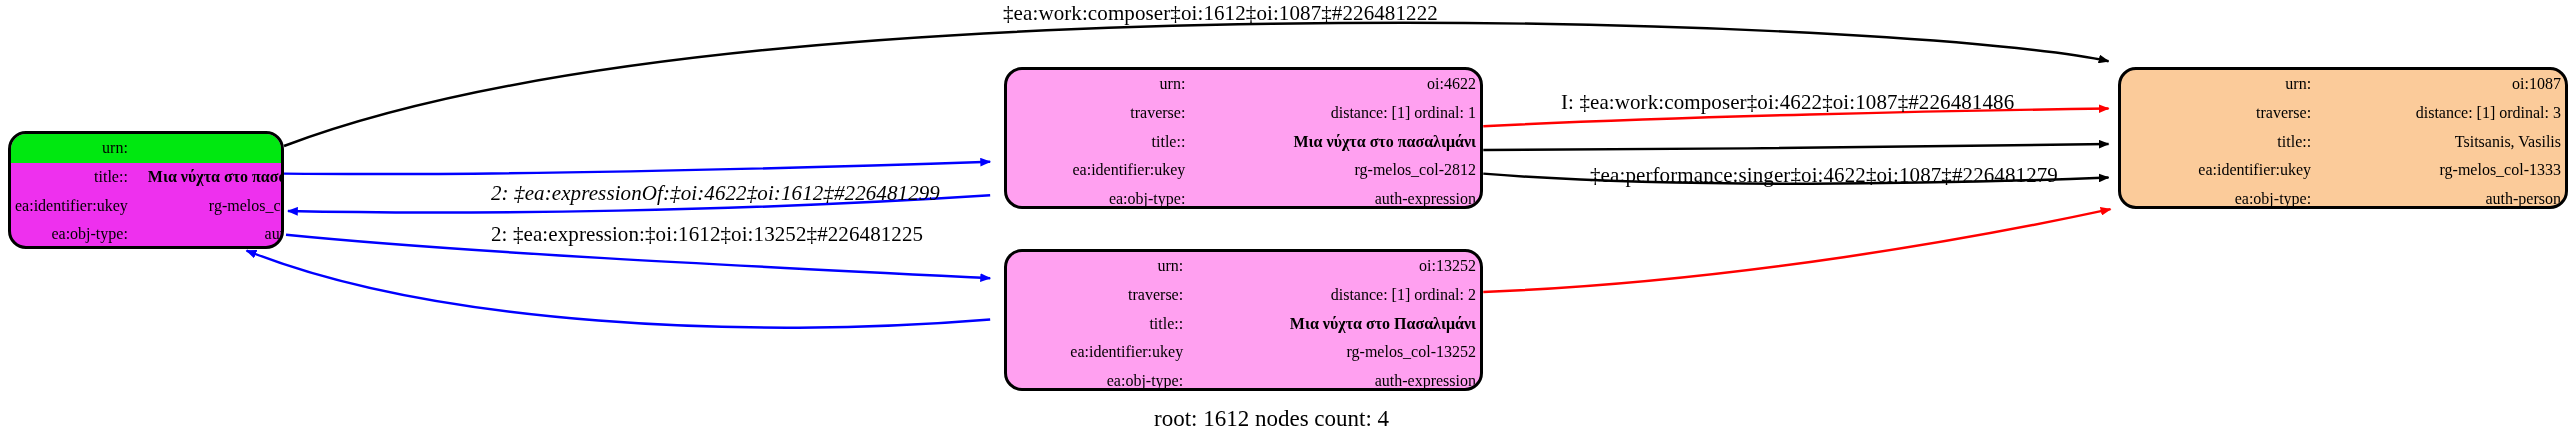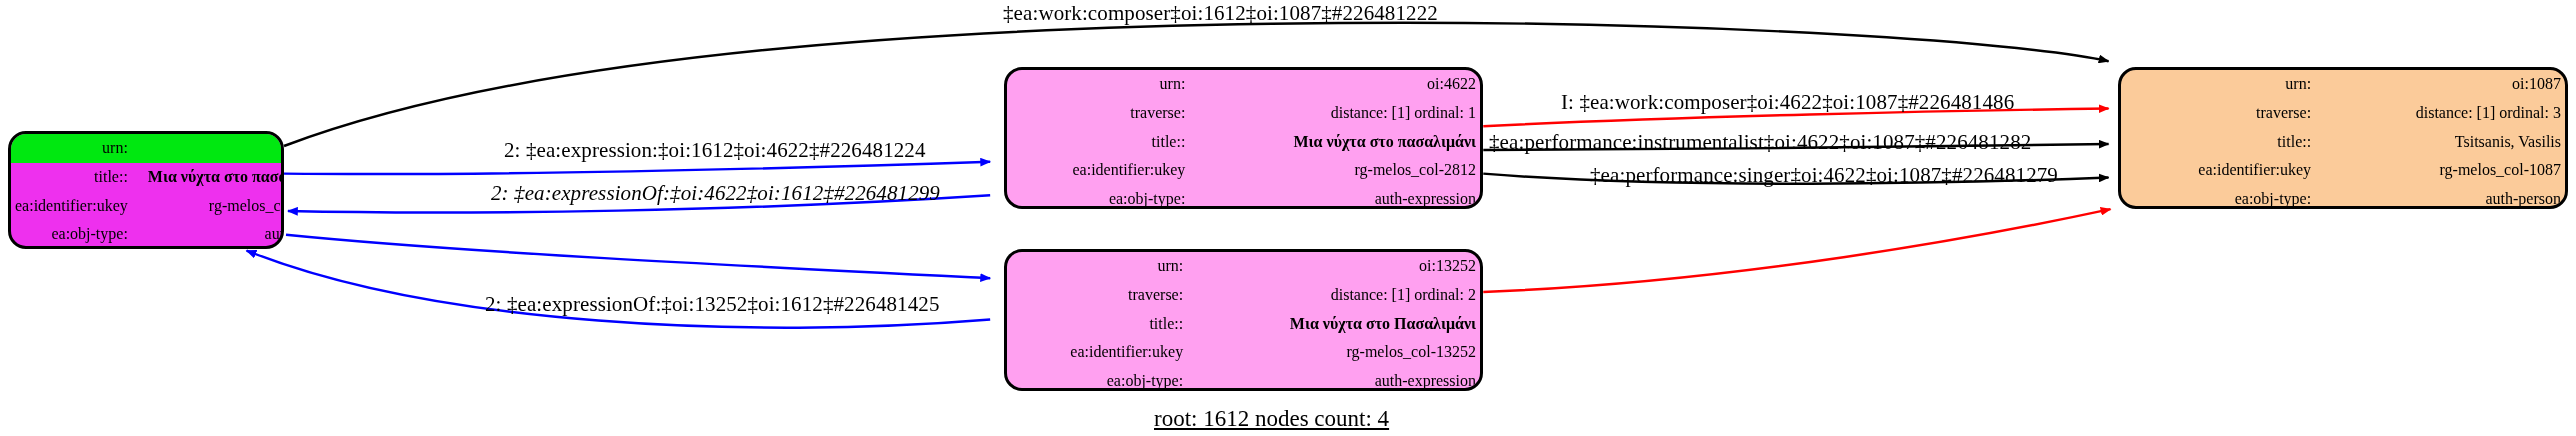--- a/index.html
+++ b/index.html
@@ -68,21 +68,20 @@
     color: #000000;
     white-space: nowrap;
     line-height: 1;
     letter-spacing: 0.1px;
   }
   .caption {
     position: absolute;
     font-size: 23px;
     color: #000000;
     white-space: nowrap;
-    text-decoration: underline;
   }
 </style>
 </head>
 <body>
 
 <div id="graph-root">
 
   <svg class="graph-canvas" viewBox="0 0 2612 443">
     <defs>
       <marker id="ah-black" markerWidth="11" markerHeight="9" refX="10" refY="4.5" orient="auto" markerUnits="userSpaceOnUse">
@@ -195,41 +194,39 @@
       <div class="node-row">
         <div class="node-cell key">traverse:</div>
         <div class="node-cell val">distance: [1]      ordinal: 3</div>
       </div>
       <div class="node-row">
         <div class="node-cell key">title::</div>
         <div class="node-cell val">Tsitsanis, Vasilis</div>
       </div>
       <div class="node-row">
         <div class="node-cell key">ea:identifier:ukey</div>
-        <div class="node-cell val">rg-melos_col-1087</div>
+        <div class="node-cell val">rg-melos_col-1333</div>
       </div>
       <div class="node-row">
         <div class="node-cell key">ea:obj-type:</div>
         <div class="node-cell val">auth-person</div>
       </div>
     </div>
   </div>
 
   <div class="edge-label" style="left:1003px; top:3px;">‡ea:work:composer‡oi:1612‡oi:1087‡#226481222</div>
 
-  <div class="edge-label" style="left:504px; top:140px;">2: ‡ea:expression:‡oi:1612‡oi:4622‡#226481224</div>
 
   <div class="edge-label" style="left:491px; top:183px;font-style:italic;">2: ‡ea:expressionOf:‡oi:4622‡oi:1612‡#226481299</div>
 
-
-  <div class="edge-label" style="left:485px; top:294px;">2: ‡ea:expressionOf:‡oi:13252‡oi:1612‡#226481425</div>
+  <div class="edge-label" style="left:491px; top:224px;">2: ‡ea:expression:‡oi:1612‡oi:13252‡#226481225</div>
+
 
   <div class="edge-label" style="left:1537px; top:92px;margin-left:24px;">I: ‡ea:work:composer‡oi:4622‡oi:1087‡#226481486</div>
 
-  <div class="edge-label" style="left:1489px; top:132px;">‡ea:performance:instrumentalist‡oi:4622‡oi:1087‡#226481282</div>
 
   <div class="edge-label" style="left:1590px; top:165px;">‡ea:performance:singer‡oi:4622‡oi:1087‡#226481279</div>
 
 
   <div class="caption" style="left:1154px; top:406px;">root: 1612 nodes count: 4</div>
 
 </div>
 
 
 </body></html>

